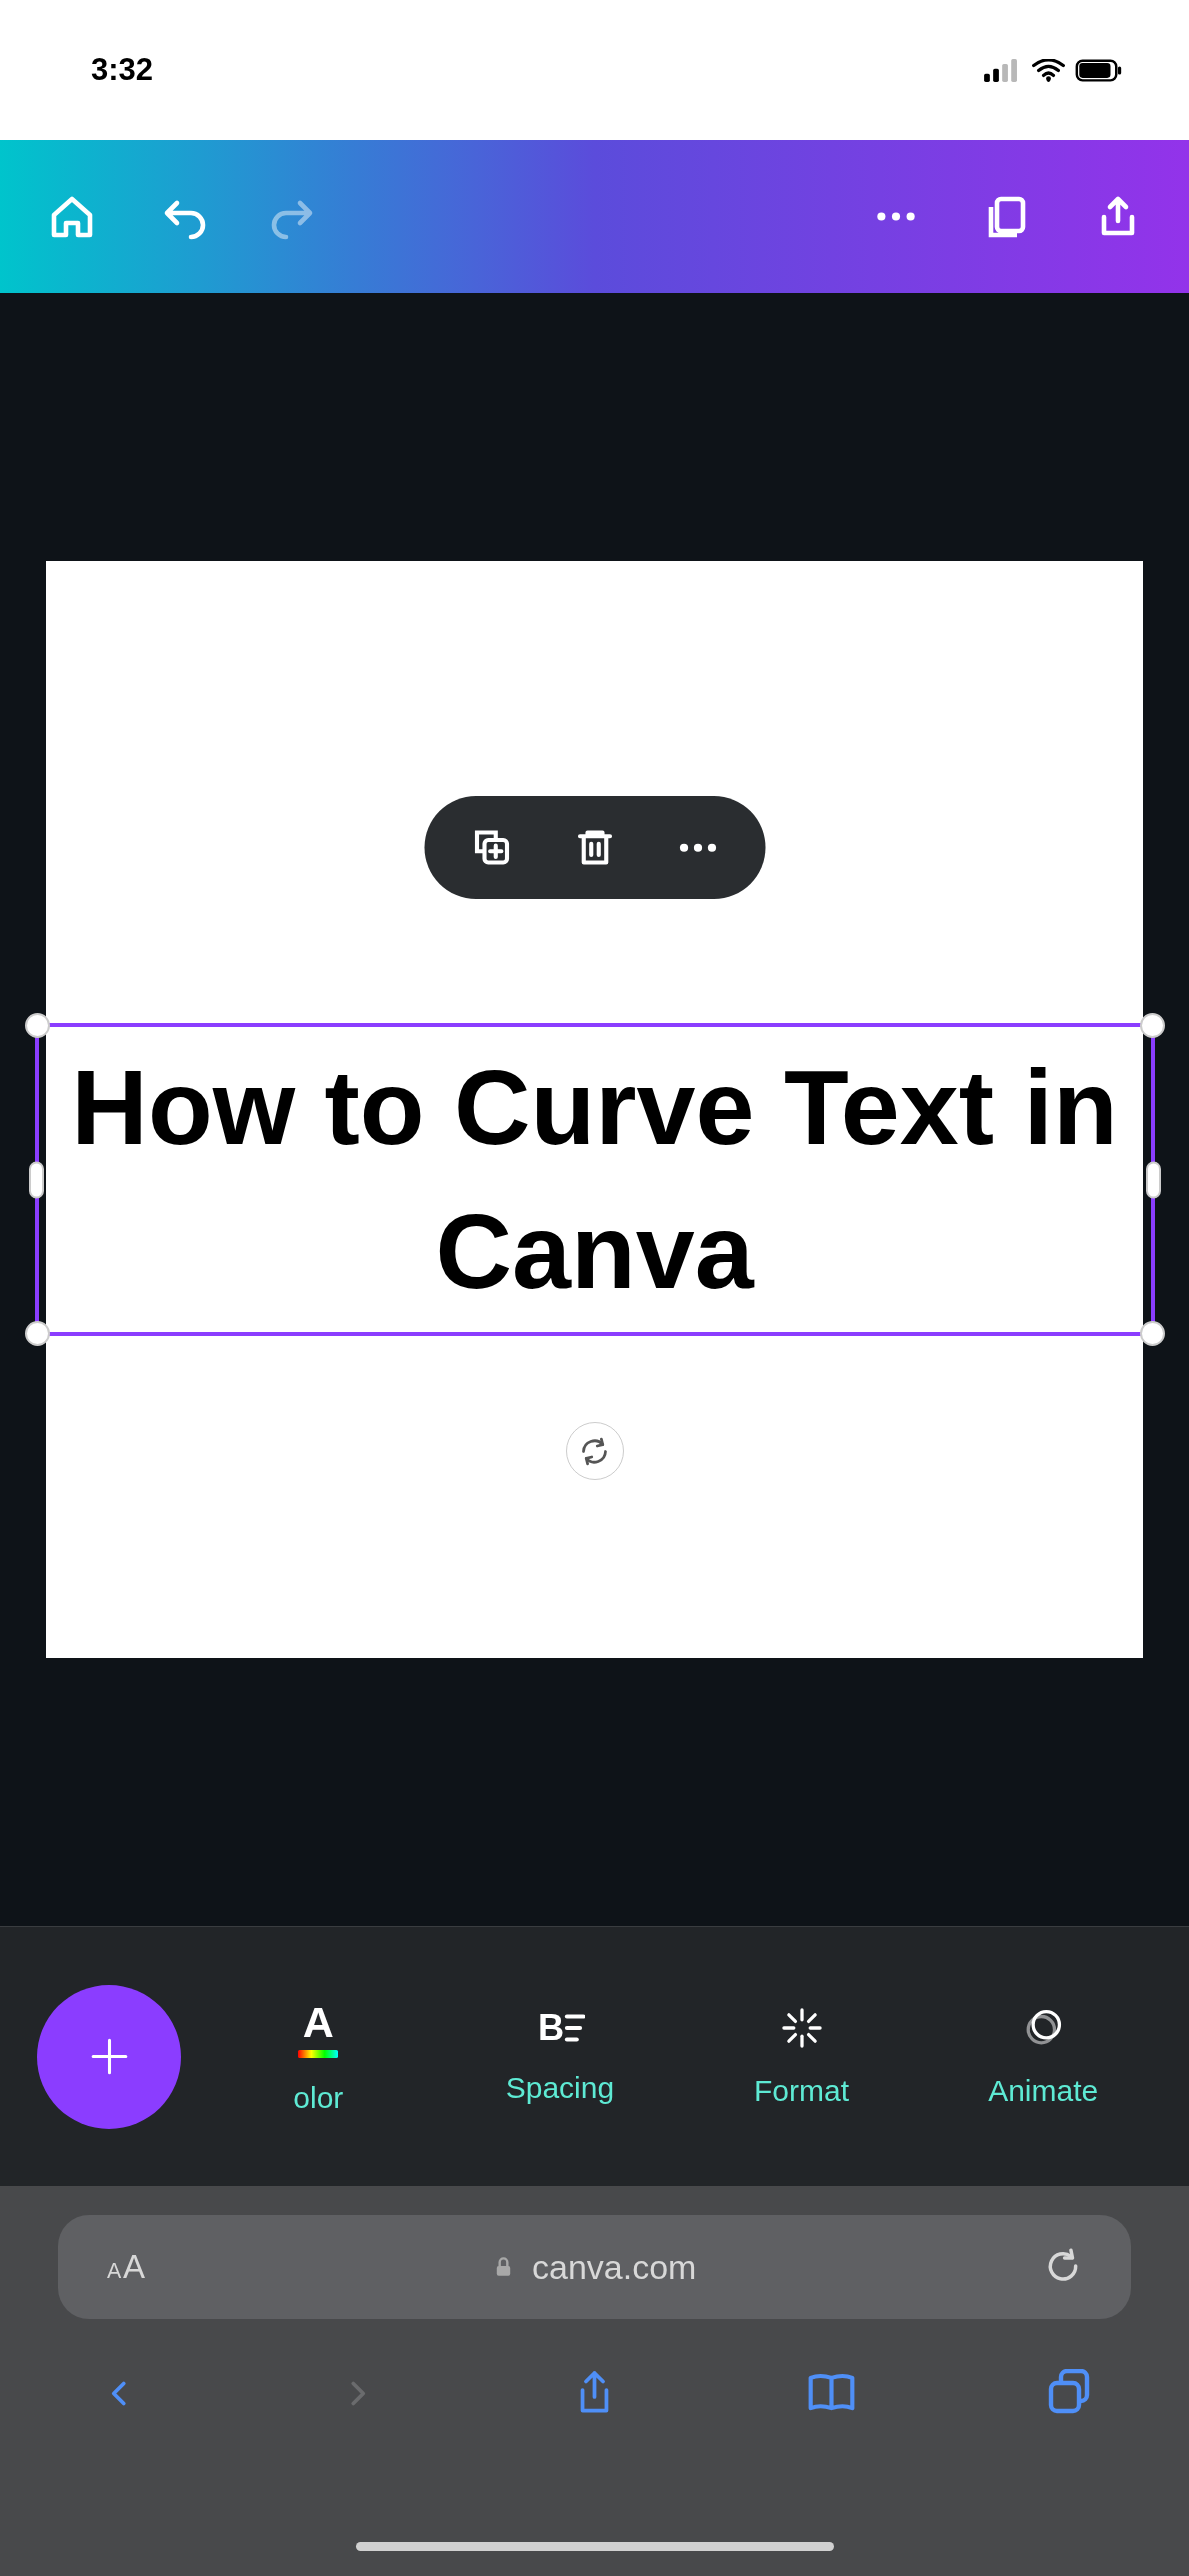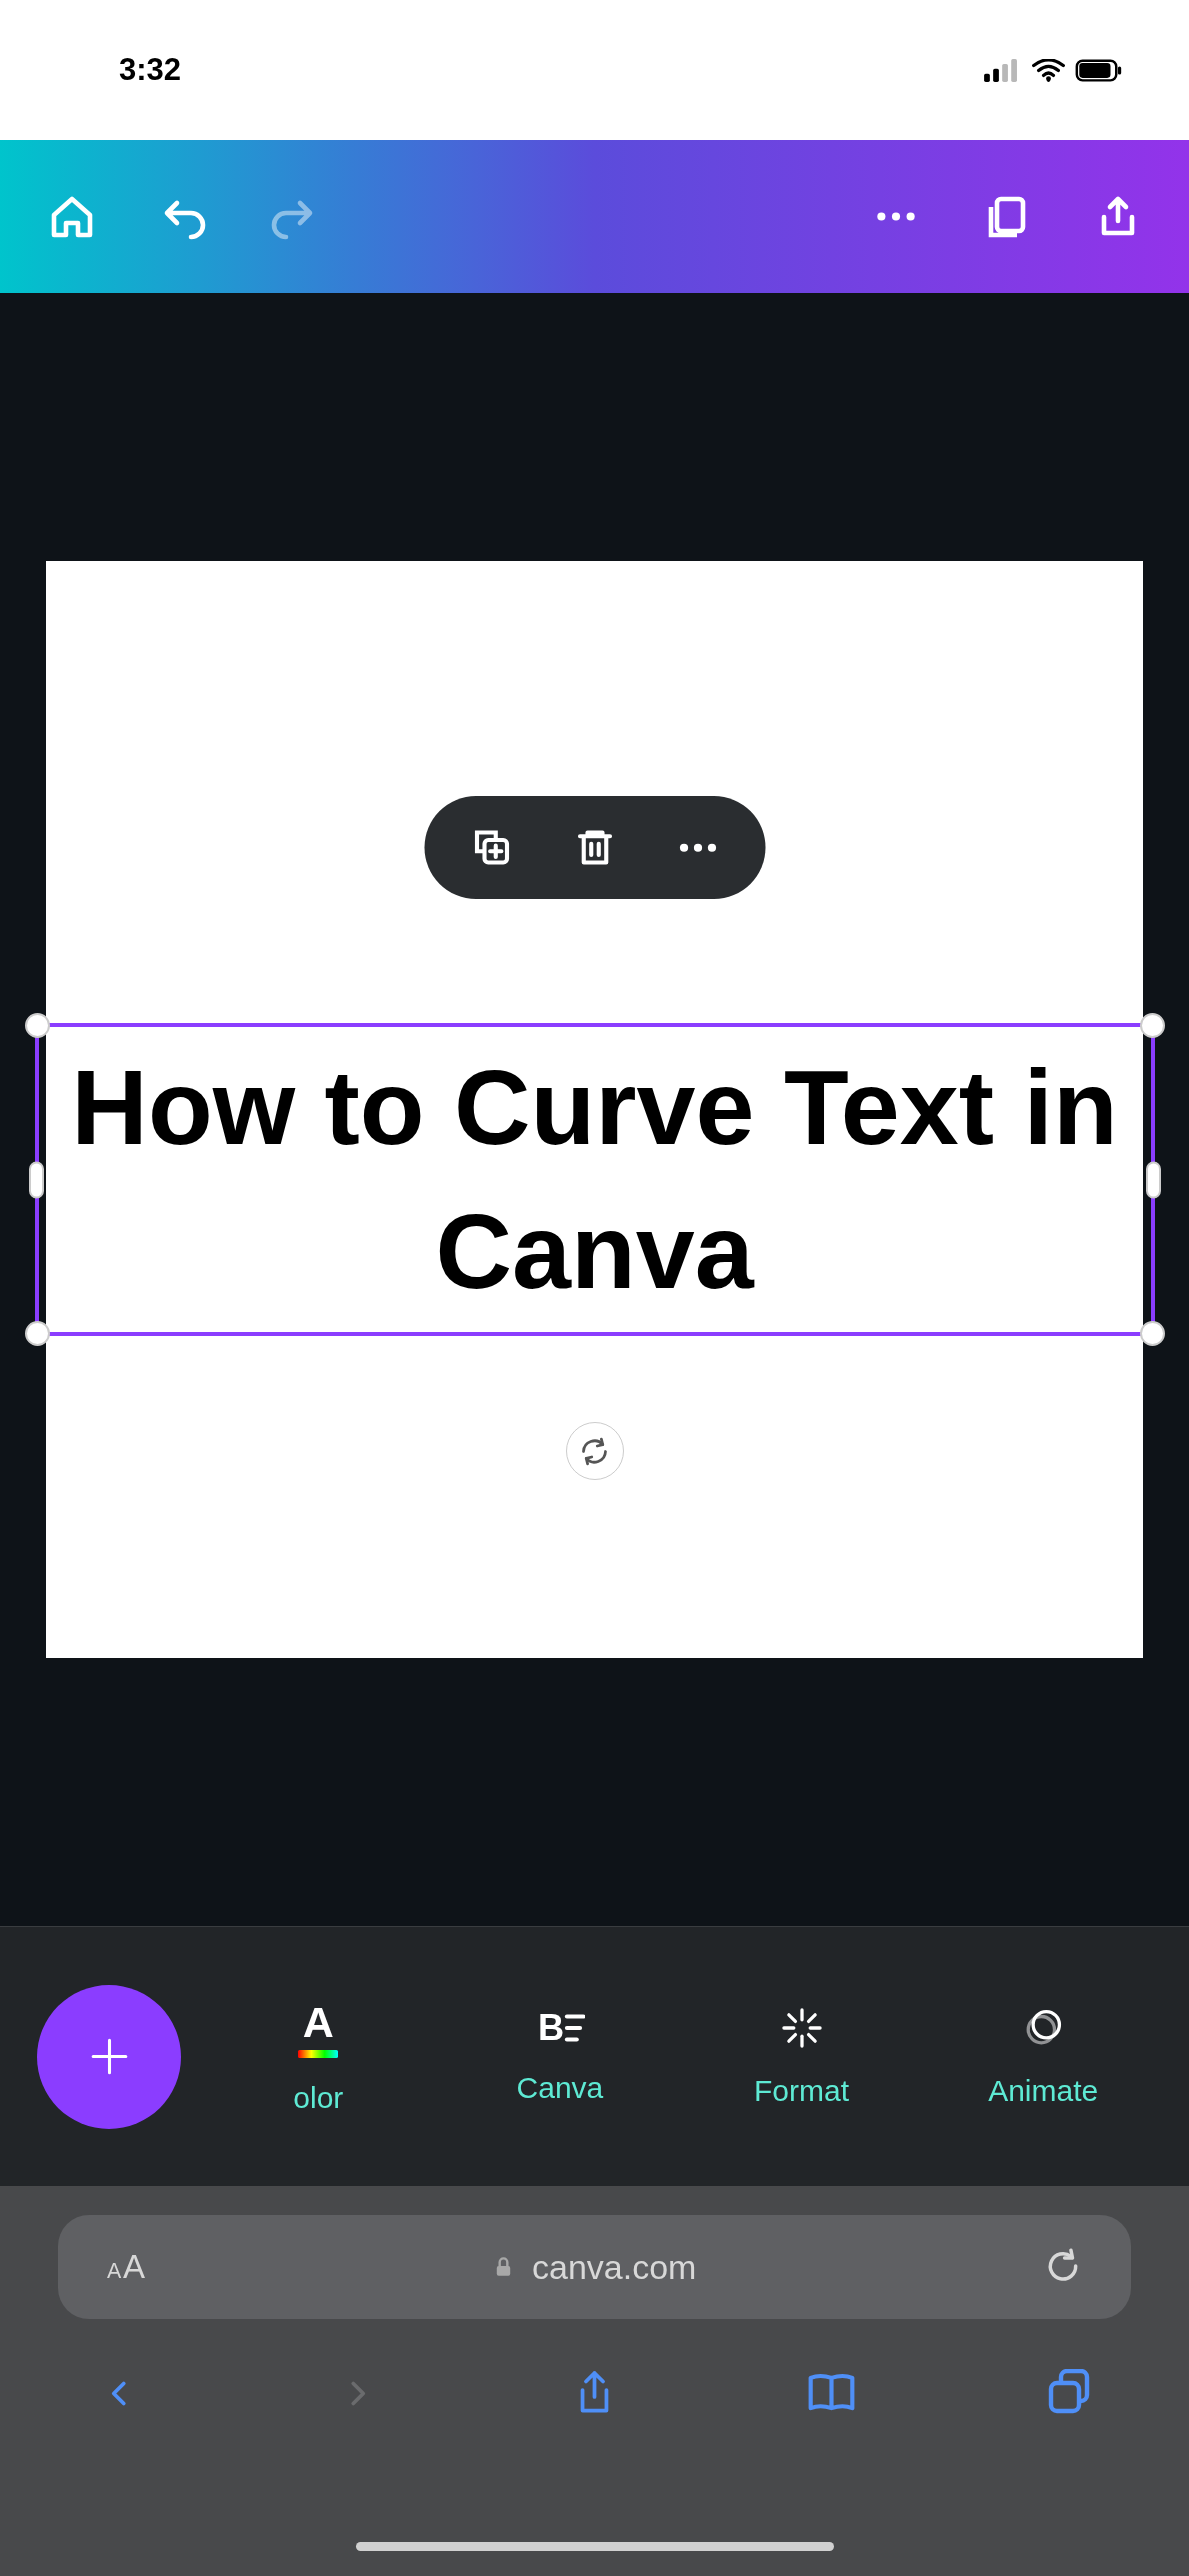--- a/index.html
+++ b/index.html
@@ -14,21 +14,20 @@
       font-family: -apple-system, BlinkMacSystemFont, "Segoe UI", sans-serif;
       position: relative;
     }
     .status-bar {
       height: 140px;
       display: flex;
       justify-content: space-between;
       align-items: center;
       padding: 0 66px 0 91px;
       background: white;
-      margin-left: 28px;
     }
     .status-time {
       font-size: 31px;
       font-weight: 600;
       color: #000;
     }
     .status-icons {
       display: flex;
       align-items: center;
       gap: 10px;
@@ -364,21 +363,21 @@
       </div>
       <div class="tool-label">olor</div>
     </div>
     <div class="tool-item">
       <svg width="51" height="40" viewBox="0 0 62 48">
         <text x="5" y="38" font-size="44" font-weight="800" fill="white">B</text>
         <line x1="40" y1="10" x2="60" y2="10" stroke="white" stroke-width="5" stroke-linecap="round"></line>
         <line x1="40" y1="24" x2="56" y2="24" stroke="white" stroke-width="5" stroke-linecap="round"></line>
         <line x1="40" y1="38" x2="52" y2="38" stroke="white" stroke-width="5" stroke-linecap="round"></line>
       </svg>
-      <div class="tool-label">Canva</div>
+      <div class="tool-label">Spacing</div>
     </div>
     <div class="tool-item">
       <svg width="46" height="46" viewBox="0 0 56 56">
         <g stroke="white" stroke-width="4" stroke-linecap="round">
           <line x1="28" y1="6" x2="28" y2="18"></line>
           <line x1="28" y1="38" x2="28" y2="50"></line>
           <line x1="6" y1="28" x2="18" y2="28"></line>
           <line x1="38" y1="28" x2="50" y2="28"></line>
           <line x1="12" y1="12" x2="20" y2="20"></line>
           <line x1="36" y1="36" x2="44" y2="44"></line>

